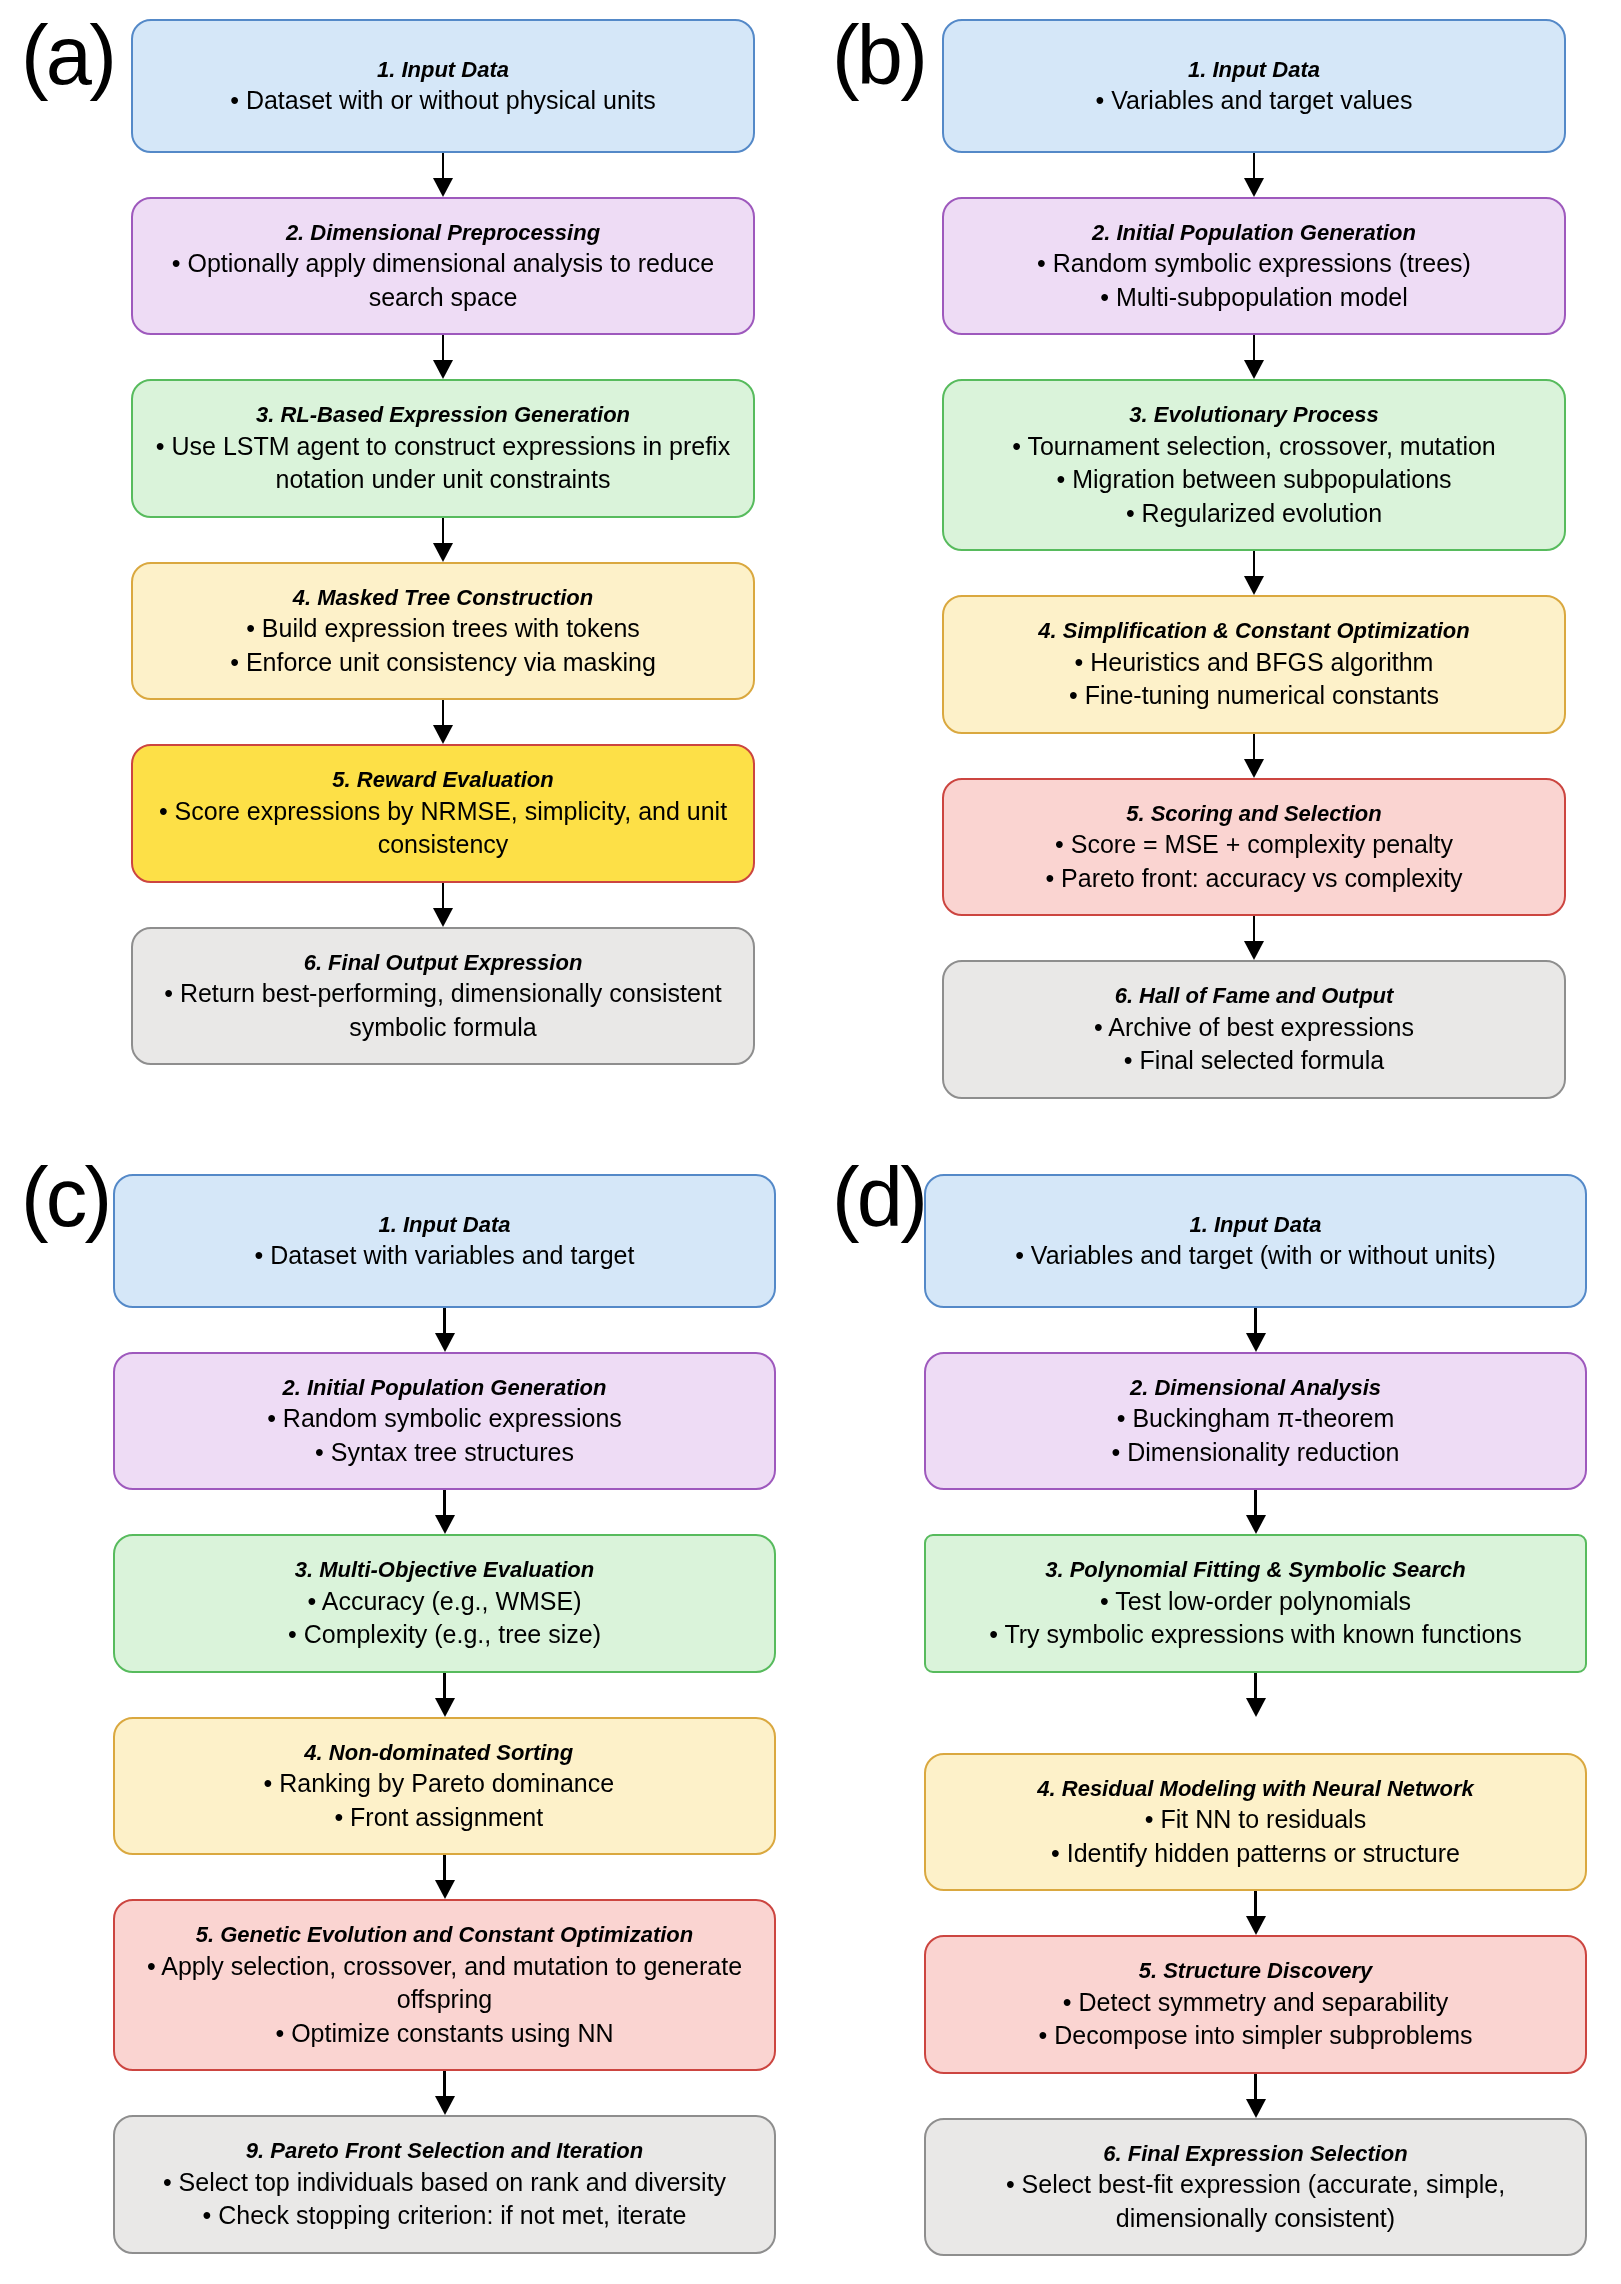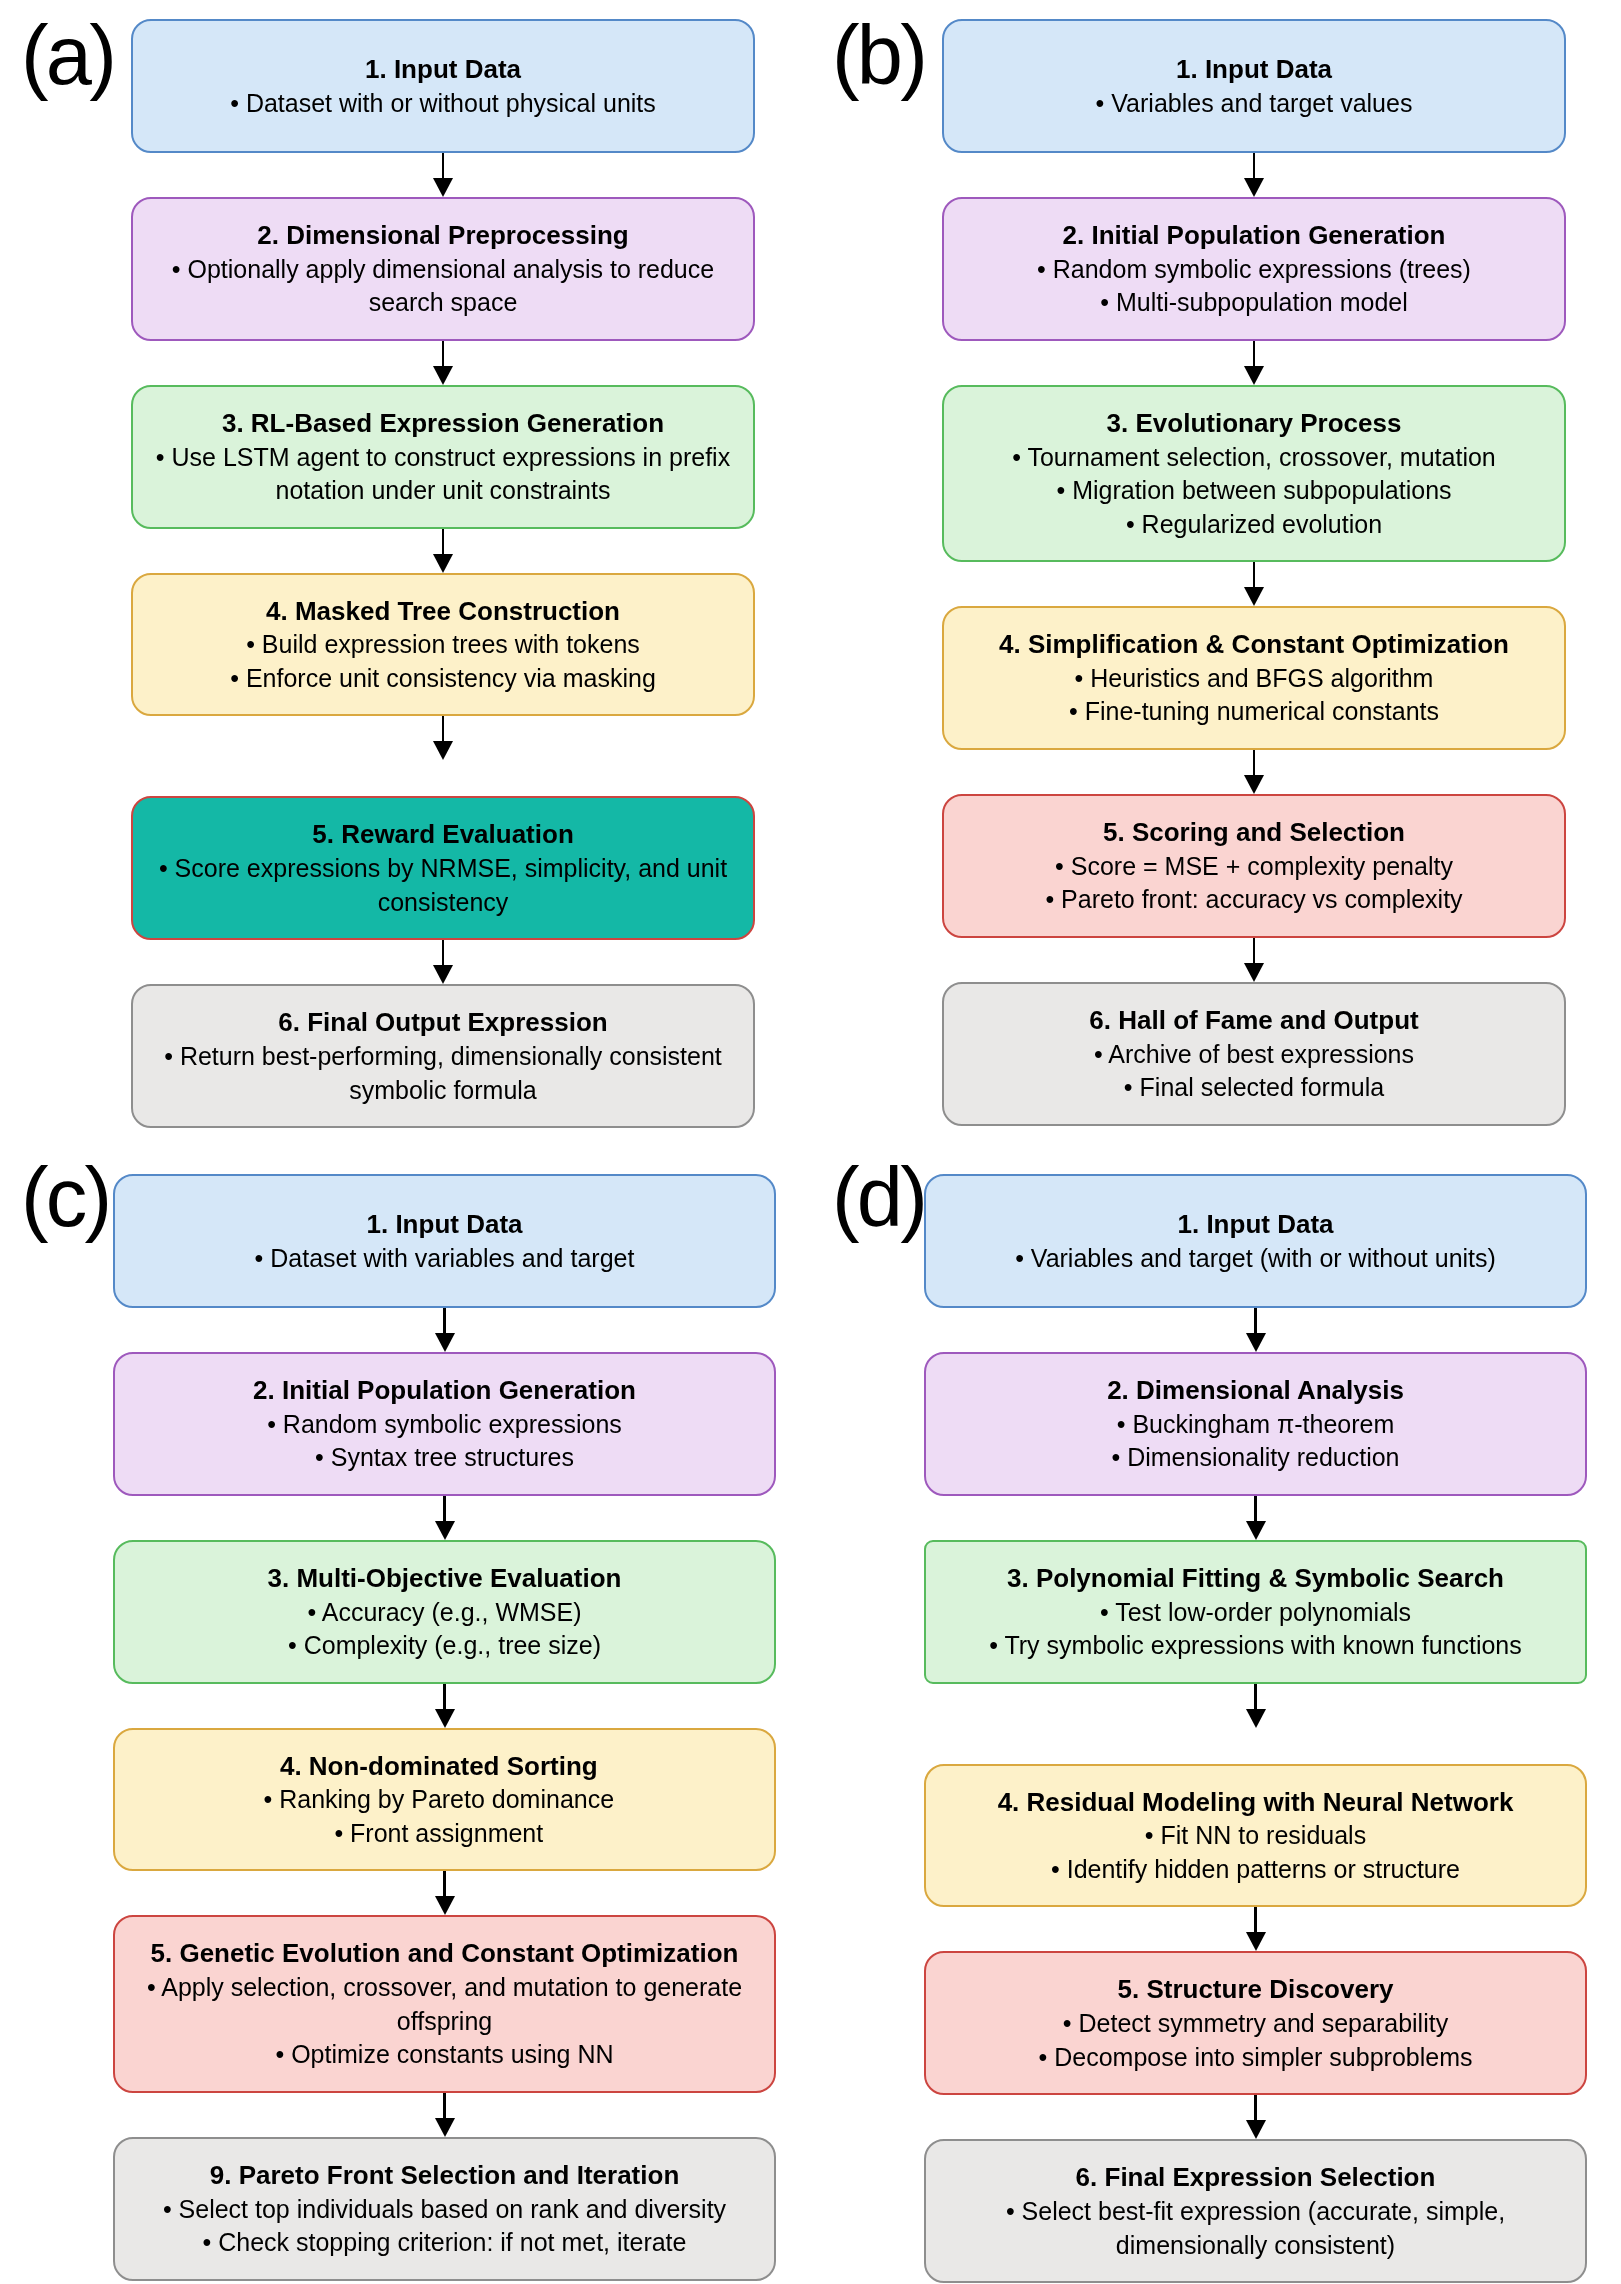--- a/index.html
+++ b/index.html
@@ -38,23 +38,24 @@
     border-radius: 20px;
     padding: 19px 17.4px;
     min-height: 134px;
     display: flex;
     flex-direction: column;
     justify-content: center;
     text-align: center;
     flex: none;
   }
   .step-title {
-    font-size: 26px;
+    font-size: 22px;
     font-weight: 700;
     line-height: 1.34;
+    font-style: italic;
   }
   .bullet {
     font-size: 25px;
     font-weight: 400;
     line-height: 1.34;
   }
   .arrow {
     display: flex;
     flex-direction: column;
     align-items: center;
@@ -102,21 +103,21 @@
   </div>
         <div class="step-box" style="background-color: rgb(253, 241, 201); border-color: rgb(218, 168, 63);">
     <div class="step-title">4. Masked Tree Construction</div>
   <div class="bullet">• Build expression trees with tokens</div>
           <div class="bullet">• Enforce unit consistency via masking</div>
         </div>
         <div class="arrow">
     <div class="arrow-line"></div>
     <div class="arrow-head"></div>
   </div>
-        <div class="step-box" style="background-color: #14b8a6; border-color: rgb(204, 69, 64); margin-top: 36px;">
+        <div class="step-box" style="background-color: #fde047; border-color: rgb(204, 69, 64);">
     <div class="step-title">5. Reward Evaluation</div>
   <div class="bullet">• Score expressions by NRMSE, simplicity, and unit consistency</div>
         </div>
         <div class="arrow">
     <div class="arrow-line"></div>
     <div class="arrow-head"></div>
   </div>
         <div class="step-box" style="background-color: rgb(233, 232, 231); border-color: rgb(142, 142, 142);">
     <div class="step-title">6. Final Output Expression</div>
   <div class="bullet">• Return best-performing, dimensionally consistent symbolic formula</div>

